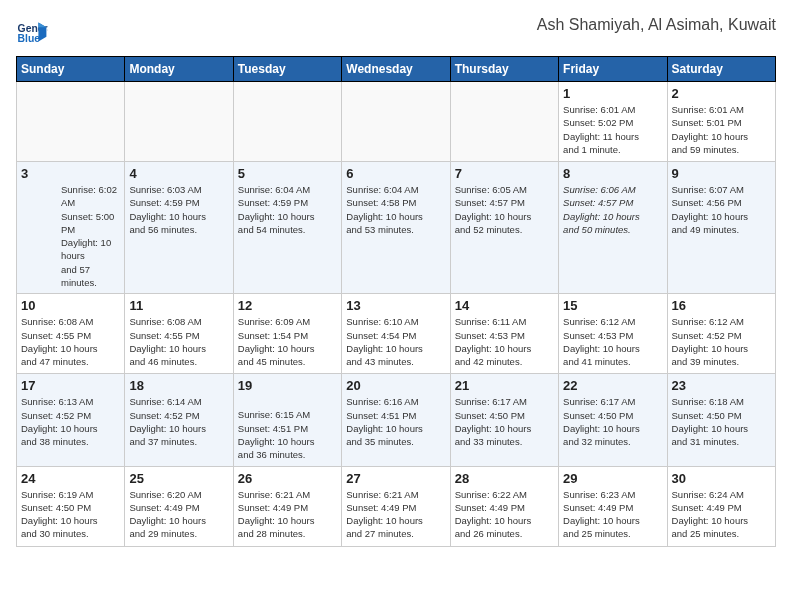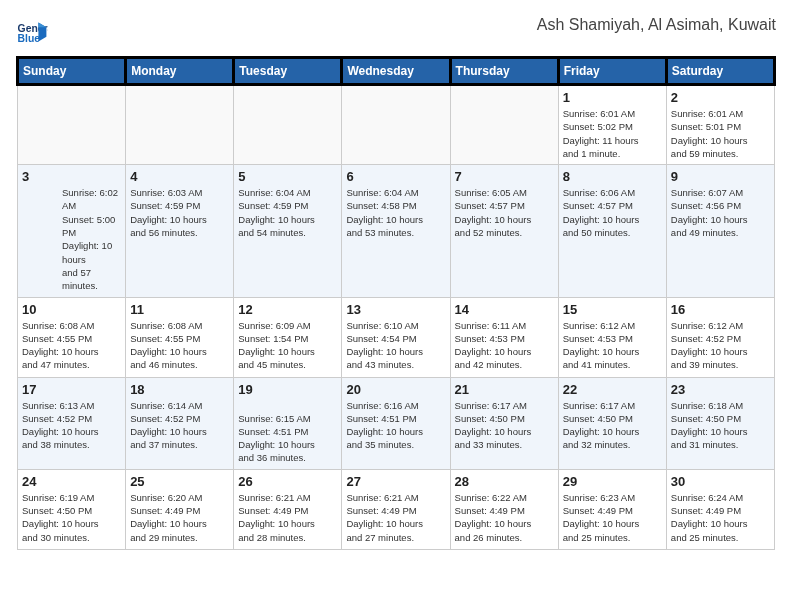--- a/index.html
+++ b/index.html
@@ -42,21 +42,21 @@
       border-collapse: collapse;
       table-layout: fixed;
     }
     th {
       background-color: #2563a8;
       color: #fff;
       font-size: 12px;
       font-weight: bold;
       padding: 5px 4px;
       text-align: left;
-      border: 3px solid #000000;
+      border: 1px solid #000000;
     }
     td {
       vertical-align: top;
       border: 1px solid #ccc;
       padding: 4px 4px;
       font-size: 10px;
       color: #222;
       background: #fff;
       height: 80px;
     }
@@ -159,21 +159,21 @@
         </td>
         <td>
           <div class="day-num">7</div>
           <div class="day-info" style="white-space: pre-line;">Sunrise: 6:05 AM
 Sunset: 4:57 PM
 Daylight: 10 hours
 and 52 minutes.</div>
         </td>
         <td>
           <div class="day-num">8</div>
-          <div class="day-info" style="white-space: pre-line;">Sunrise: 6:06 AM
+          <div class="day-info" style="white-space: pre-line; font-style: italic;">Sunrise: 6:06 AM
 Sunset: 4:57 PM
 Daylight: 10 hours
 and 50 minutes.</div>
         </td>
         <td>
           <div class="day-num">9</div>
           <div class="day-info" style="white-space: pre-line;">Sunrise: 6:07 AM
 Sunset: 4:56 PM
 Daylight: 10 hours
 and 49 minutes.</div>

